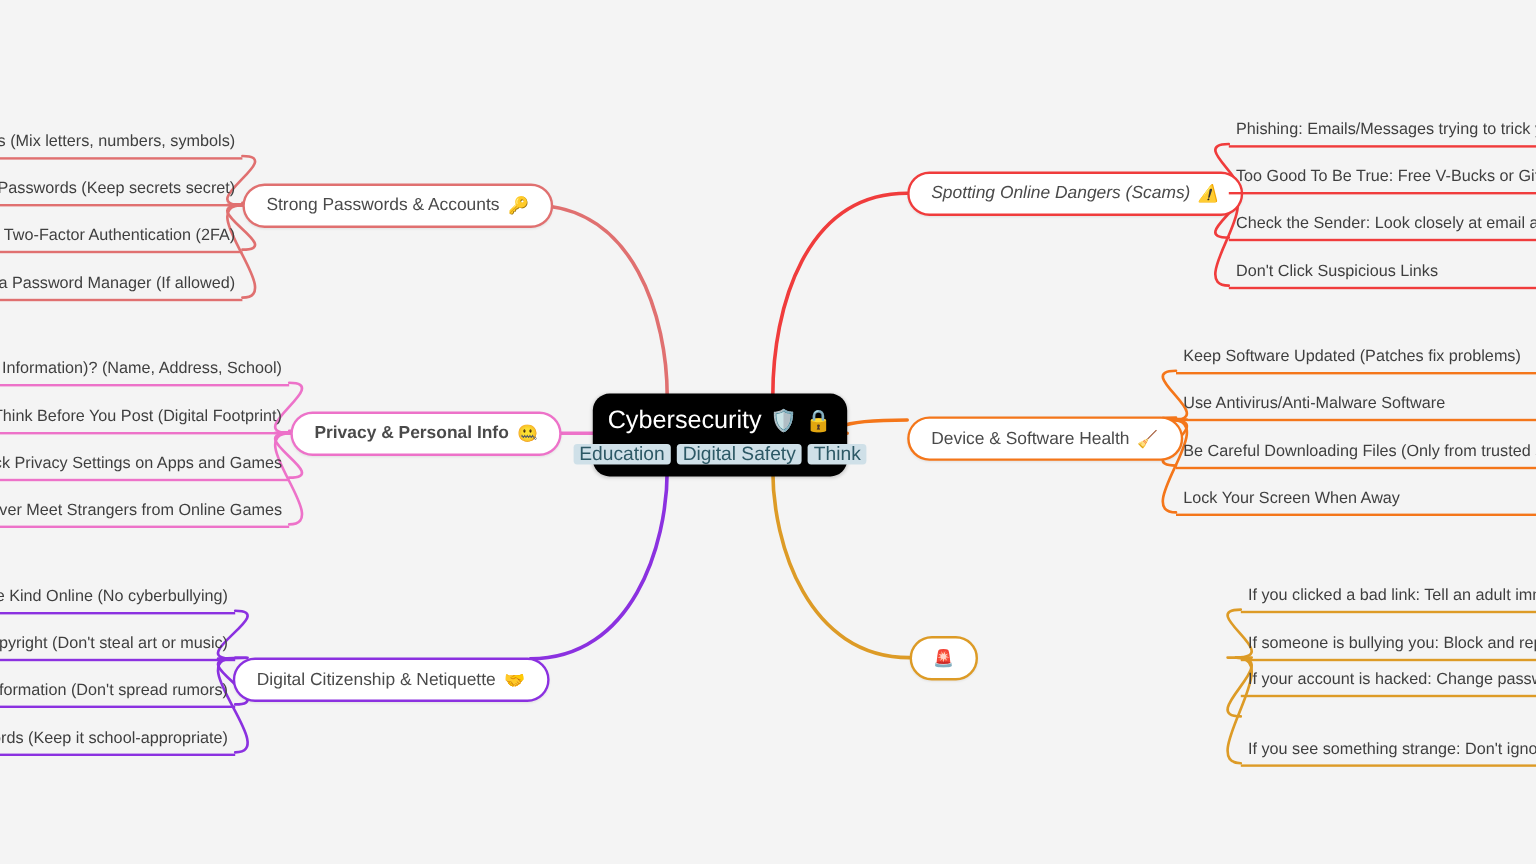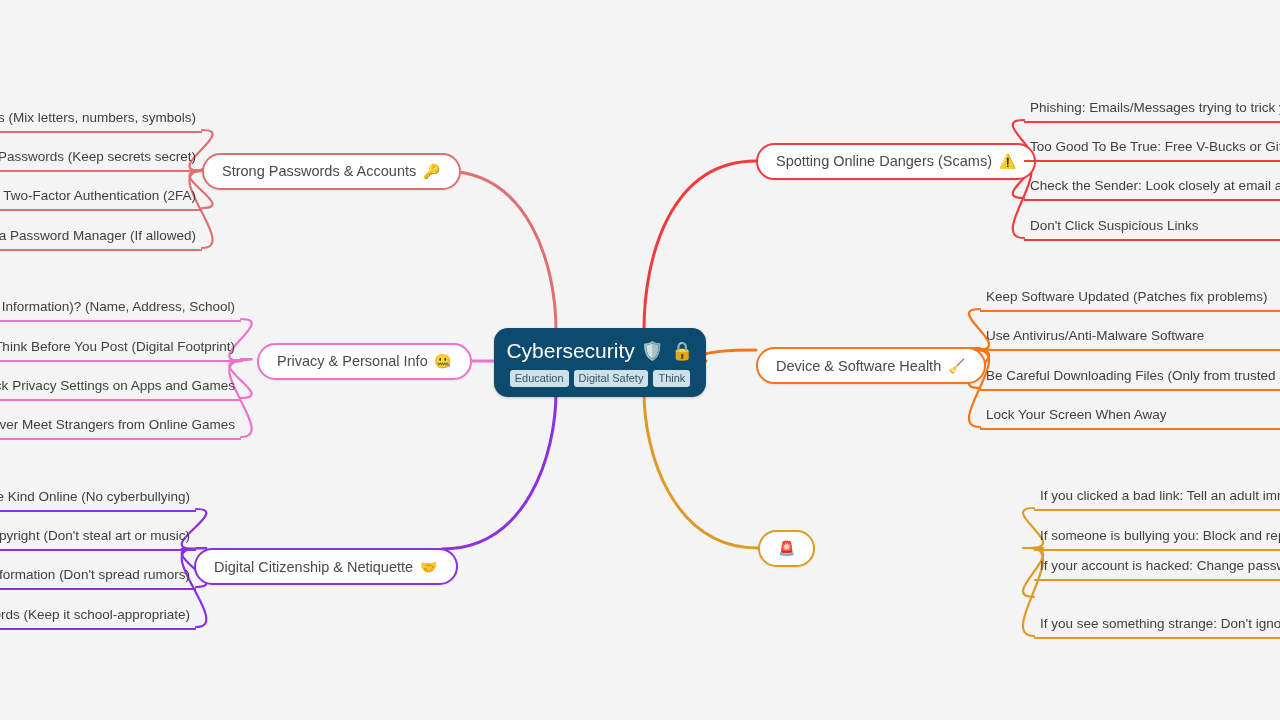--- a/index.html
+++ b/index.html
@@ -23,21 +23,21 @@
     box-shadow:0 1px 3px rgba(0,0,0,.18);
   }
   .central-title{
     color:#ffffff;font-size:21px;line-height:24px;white-space:nowrap;
     display:flex;align-items:center;gap:7px;
   }
   .central-title .emoji{font-size:18px;line-height:18px;}
   .tagrow{display:flex;gap:5px;}
   .tag{
     background:#cfe0e8;color:#2d5966;
-    font-size:11px;line-height:13px;
+    font-size:16px;line-height:13px;
     padding:2px 5px 2px 5px;border-radius:3px;white-space:nowrap;
   }
 
   
   .branch{
     position:absolute;
     background:#ffffff;
     border:2.5px solid #e05c5c;
     border-radius:20px;
     padding:9px 18px;
@@ -92,57 +92,57 @@
       <path d="M 976 350 C 1018 350, 942 309, 980 309" fill="none" stroke="#f4761a" stroke-width="2.2" stroke-linecap="round"></path>
       <path d="M 976 350 C 1018 350, 942 348, 980 348" fill="none" stroke="#f4761a" stroke-width="2.2" stroke-linecap="round"></path>
       <path d="M 976 350 C 1018 350, 942 388, 980 388" fill="none" stroke="#f4761a" stroke-width="2.2" stroke-linecap="round"></path>
       <path d="M 976 350 C 1018 350, 942 427, 980 427" fill="none" stroke="#f4761a" stroke-width="2.2" stroke-linecap="round"></path>
       <path d="M 758 548 C 673 548, 644 453, 644 392" fill="none" stroke="#dd9b26" stroke-width="3" stroke-linecap="round"></path>
       <path d="M 1030 548 C 1072 548, 996 508, 1034 508" fill="none" stroke="#dd9b26" stroke-width="2.2" stroke-linecap="round"></path>
       <path d="M 1030 548 C 1072 548, 996 548, 1034 548" fill="none" stroke="#dd9b26" stroke-width="2.2" stroke-linecap="round"></path>
       <path d="M 1030 548 C 1072 548, 996 597, 1034 597" fill="none" stroke="#dd9b26" stroke-width="2.2" stroke-linecap="round"></path>
       <path d="M 1030 548 C 1072 548, 996 636, 1034 636" fill="none" stroke="#dd9b26" stroke-width="2.2" stroke-linecap="round"></path>
     </svg>
-<div class="central" style="left: 494px; top: 328px; width: 212px; background: #0c4a6e;">
+<div class="central" style="left: 494px; top: 328px; width: 212px; background: #000000;">
       <div class="central-title">
         <span>Cybersecurity</span>
         <span class="emoji">🛡️</span>
         <span class="emoji">🔒</span>
       </div>
       <div class="tagrow">
         <span class="tag" style="background: rgb(207, 224, 232); color: rgb(45, 89, 102);">Education</span>
         <span class="tag" style="background: rgb(207, 224, 232); color: rgb(45, 89, 102);">Digital Safety</span>
         <span class="tag" style="background: rgb(207, 224, 232); color: rgb(45, 89, 102);">Think</span>
       </div>
     </div>
     <div class="branch" style="left: 202px; top: 152.5px; height: 37px; border-color: rgb(224, 112, 112);">
       <span>Strong Passwords &amp; Accounts</span>
       <span class="emoji">🔑</span>
     </div>
     <div class="leaf leftside" style="border-bottom-color: rgb(224, 112, 112); width: 400px; top: 106px; left: -198px; text-align: right;">Use Strong Passwords (Mix letters, numbers, symbols)</div>
     <div class="leaf leftside" style="border-bottom-color: rgb(224, 112, 112); width: 400px; top: 145px; left: -198px; text-align: right;">Never Share Passwords (Keep secrets secret)</div>
     <div class="leaf leftside" style="border-bottom-color: rgb(224, 112, 112); width: 400px; top: 184px; left: -198px; text-align: right;">Turn On Two-Factor Authentication (2FA)</div>
     <div class="leaf leftside" style="border-bottom-color: rgb(224, 112, 112); width: 400px; top: 224px; left: -198px; text-align: right;">Use a Password Manager (If allowed)</div>
-    <div class="branch" style="left: 257px; top: 342.5px; height: 37px; border-color: rgb(237, 114, 201);">
+    <div class="branch" style="left: 242px; top: 342.5px; height: 37px; border-color: rgb(237, 114, 201); font-weight: bold;">
       <span>Privacy &amp; Personal Info</span>
       <span class="emoji">🤐</span>
     </div>
     <div class="leaf leftside" style="border-bottom-color: rgb(237, 114, 201); width: 420px; top: 295px; left: -179px; text-align: right;">What is PII (Personal Information)? (Name, Address, School)</div>
     <div class="leaf leftside" style="border-bottom-color: rgb(237, 114, 201); width: 420px; top: 335px; left: -179px; text-align: right;">Think Before You Post (Digital Footprint)</div>
     <div class="leaf leftside" style="border-bottom-color: rgb(237, 114, 201); width: 420px; top: 374px; left: -179px; text-align: right;">Check Privacy Settings on Apps and Games</div>
     <div class="leaf leftside" style="border-bottom-color: rgb(237, 114, 201); width: 420px; top: 413px; left: -179px; text-align: right;">Never Meet Strangers from Online Games</div>
     <div class="branch" style="left: 194px; top: 548px; height: 37px; border-color: rgb(139, 49, 224);">
       <span>Digital Citizenship &amp; Netiquette</span>
       <span class="emoji">🤝</span>
     </div>
     <div class="leaf leftside" style="border-bottom-color: rgb(139, 49, 224); width: 405px; top: 485px; left: -209px; text-align: right;">Be Kind Online (No cyberbullying)</div>
     <div class="leaf leftside" style="border-bottom-color: rgb(139, 49, 224); width: 405px; top: 524px; left: -209px; text-align: right;">Respect Copyright (Don't steal art or music)</div>
     <div class="leaf leftside" style="border-bottom-color: rgb(139, 49, 224); width: 405px; top: 563px; left: -209px; text-align: right;">Check Information (Don't spread rumors)</div>
     <div class="leaf leftside" style="border-bottom-color: rgb(139, 49, 224); width: 405px; top: 603px; left: -209px; text-align: right;">Mind Your Words (Keep it school-appropriate)</div>
-    <div class="branch" style="left: 756px; top: 142.5px; height: 37px; border-color: rgb(240, 60, 60);">
+    <div class="branch" style="left: 756px; top: 142.5px; height: 37px; border-color: rgb(240, 60, 60); font-style: italic;">
       <span>Spotting Online Dangers (Scams)</span>
       <span class="emoji">⚠️</span>
     </div>
     <div class="leaf rightside" style="border-bottom-color: rgb(240, 60, 60); width: 420px; top: 96px; left: 1024px;">Phishing: Emails/Messages trying to trick you</div>
     <div class="leaf rightside" style="border-bottom-color: rgb(240, 60, 60); width: 420px; top: 135px; left: 1024px;">Too Good To Be True: Free V-Bucks or Gift Cards</div>
     <div class="leaf rightside" style="border-bottom-color: rgb(240, 60, 60); width: 420px; top: 174px; left: 1024px;">Check the Sender: Look closely at email addresses</div>
     <div class="leaf rightside" style="border-bottom-color: rgb(240, 60, 60); width: 420px; top: 214px; left: 1024px;">Don't Click Suspicious Links</div>
     <div class="branch" style="left: 756px; top: 347px; height: 37px; border-color: rgb(244, 118, 26);">
       <span>Device &amp; Software Health</span>
       <span class="emoji">🧹</span>

